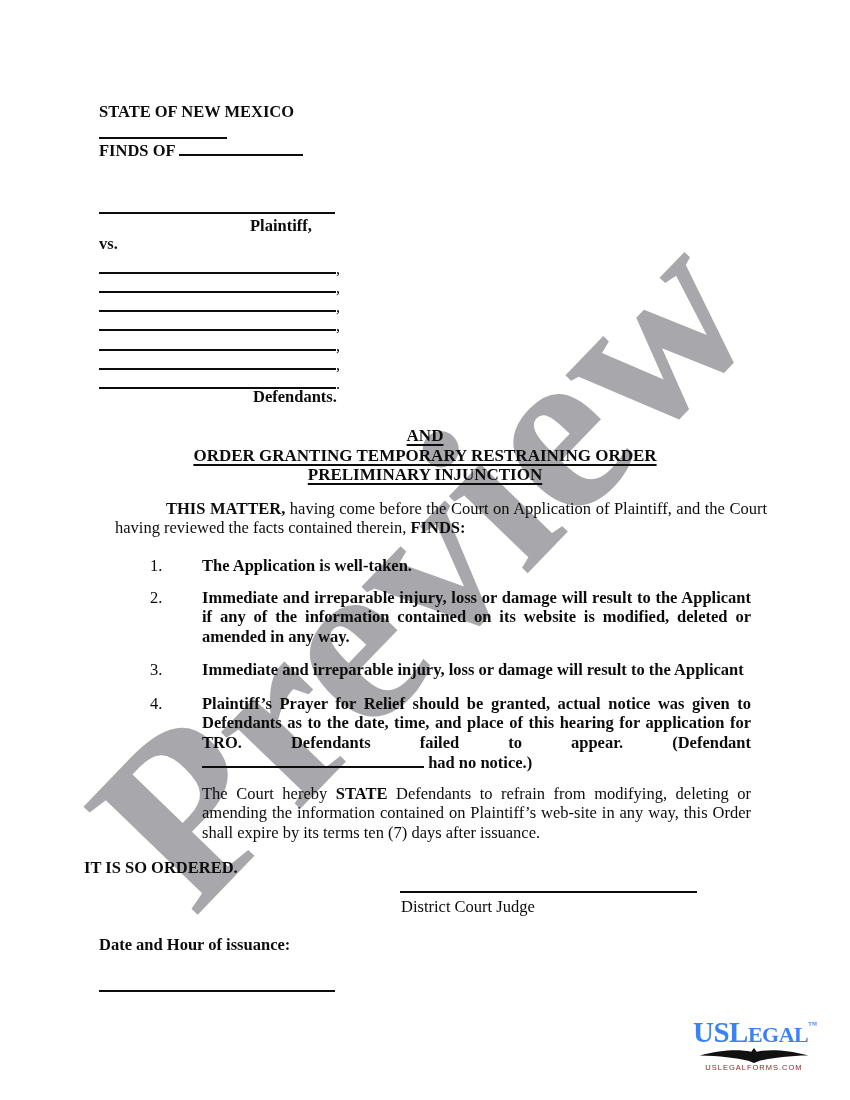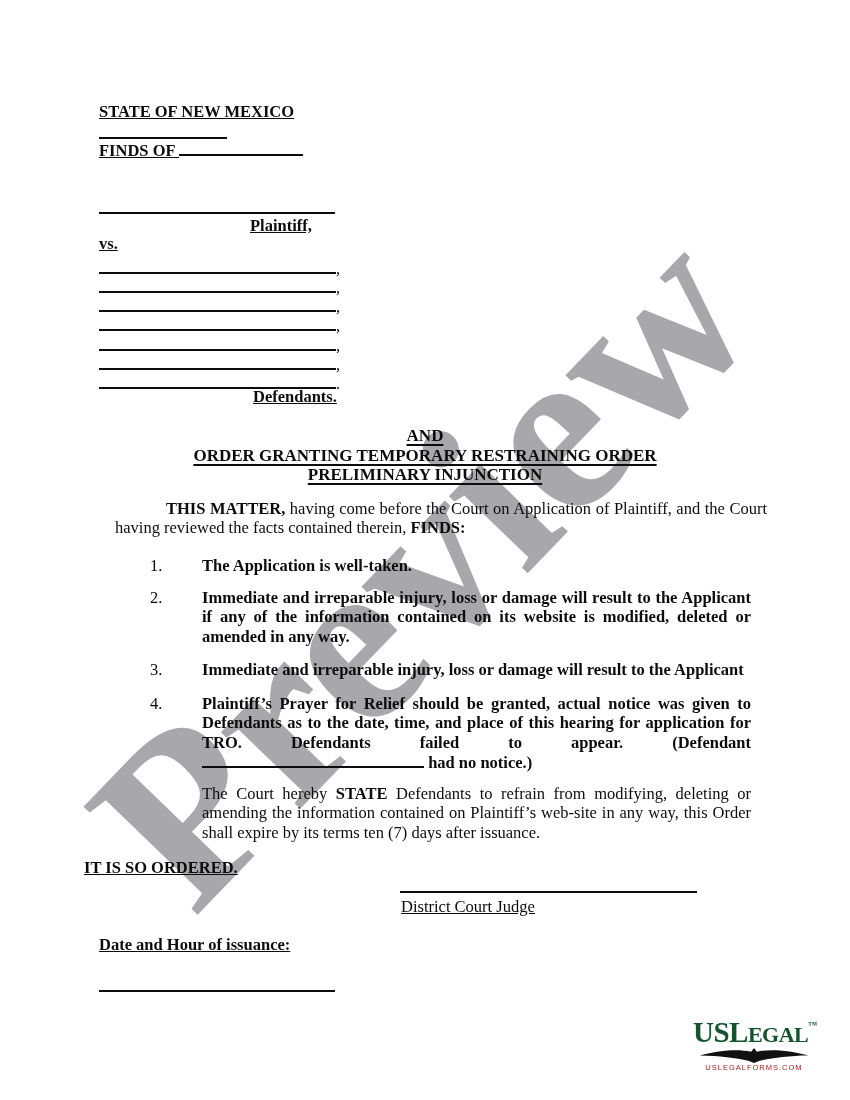--- a/index.html
+++ b/index.html
@@ -1,21 +1,21 @@
 <!DOCTYPE html>
 <html><head>
 <meta charset="utf-8">
 <style>
   html,body { margin:0; padding:0; background:#fff; }
   .page {
     position:relative; width:850px; height:1100px; background:#ffffff;
     font-family:"Liberation Serif", serif; color:#0c0c0c;
     font-size:16.5px; line-height:19.4px; overflow:hidden;
   }
-  .abs { position:absolute;text-decoration:underline; }
+  .abs { position:absolute; }
   .b { font-weight:bold; }
   .content { position:absolute; inset:0; z-index:1; }
   
   .watermark {
     position:absolute; left:421px; top:567px; z-index:0;
     transform:translate(-50%,-50%) rotate(-46deg);
     font-family:"Liberation Serif", serif; font-weight:bold;
     font-size:240px; white-space:nowrap; line-height:1;
   }
   
@@ -127,21 +127,21 @@
 
     <div class="abs b" style="left:84px; top:858px;">IT IS SO ORDERED.</div>
 
     <div class="rule" style="left:400px; top:891px; width:297px;"></div>
     <div class="abs" style="left:401px; top:897px;">District Court Judge</div>
 
     <div class="abs b" style="left:99px; top:935px;">Date and Hour of issuance:</div>
     <div class="rule" style="left:99px; top:990px; width:236px;"></div>
 
     <div class="logo">
-      <div class="brand" style="color:#14532d;">
+      <div class="brand" style="color:#3b82f6;">
         <span class="brand-big">USL</span><span class="brand-small">EGAL</span><span class="brand-tm">™</span>
       </div>
       <svg class="eagle" width="114" height="15" viewBox="0 0 120 16">
         <path d="M60 0 L63 4 C76 1 96 2 118 8 C97 8 79 11 66 13.5 L60 16 L54 13.5 C41 11 23 8 2 8 C24 2 44 1 57 4 Z" fill="#111111"></path>
       </svg>
       <div class="site" style="color:#a32024;">USLEGALFORMS.COM</div>
     </div>
 
   </div>
 </div>

